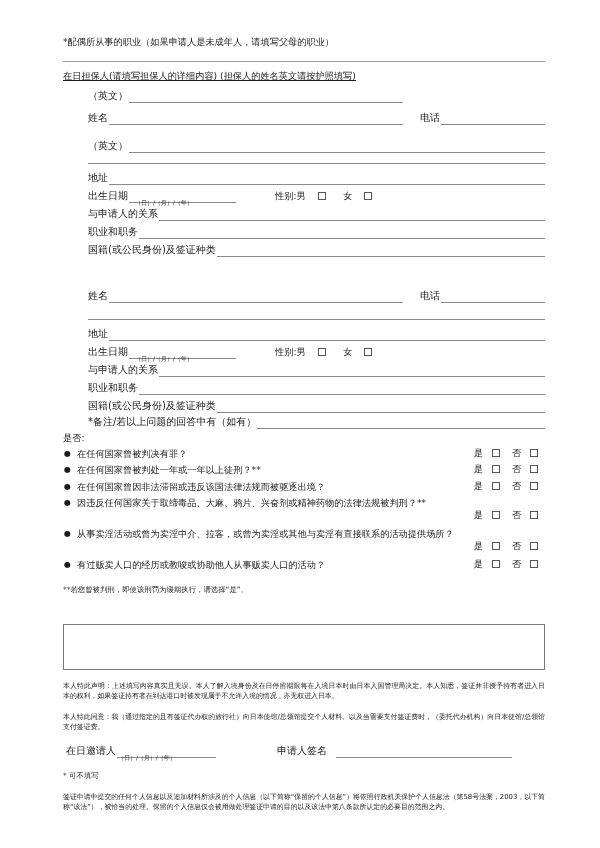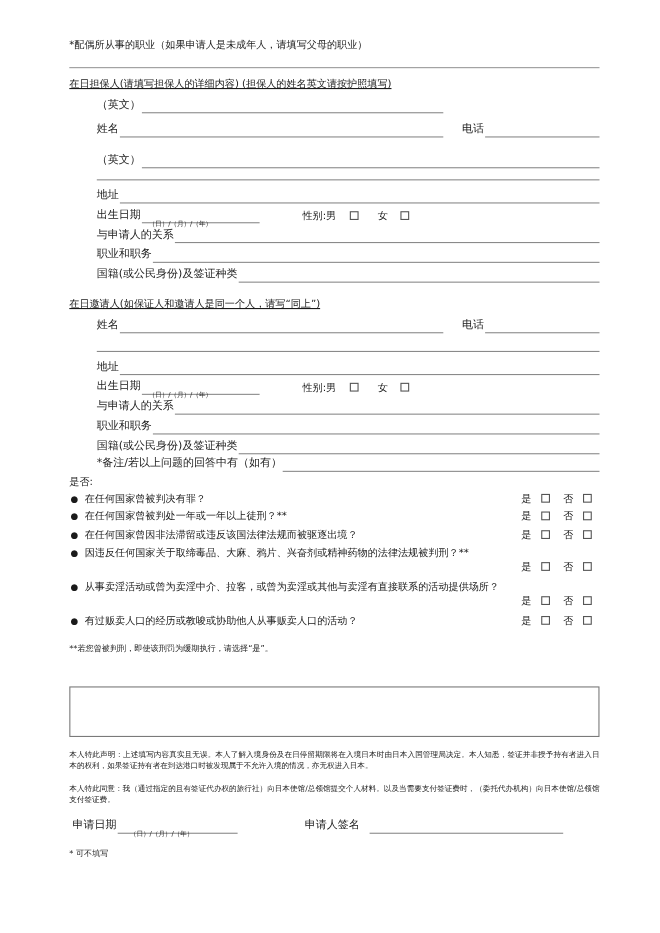--- a/index.html
+++ b/index.html
@@ -172,21 +172,20 @@
   <div class="row" style="position:absolute; left:88px; top:226px; width:457px;">
     <span class="lbl">职业和职务</span>
     <span class="line"></span>
   </div>
 
   <div class="row" style="position:absolute; left:88px; top:244px; width:457px;">
     <span class="lbl">国籍(或公民身份)及签证种类</span>
     <span class="line"></span>
   </div>
 
-  <div style="position:absolute; left:63px; top:270px; width:490px;" class="sec-title">在日邀请人(如保证人和邀请人是同一个人，请写“同上”)</div>
 
   <div class="row" style="position:absolute; left:88px; top:290px; width:315px;">
     <span class="lbl">姓名</span>
     <span class="line"></span>
   </div>
   <div class="row" style="position:absolute; left:420px; top:290px; width:125px;">
     <span class="lbl">电话</span>
     <span class="line"></span>
   </div>
 
@@ -271,27 +270,28 @@
   <div class="t-small" style="position:absolute; left:63px; top:585px; width:482px;">**若您曾被判刑，即使该刑罚为缓期执行，请选择“是”。</div>
 
 
   <div class="expbox" style="position:absolute; left:63px; top:624px; width:482px;"></div>
 
   <div class="t-fine" style="position:absolute; left:63px; top:681px; width:482px; text-align:justify;">本人特此声明：上述填写内容真实且无误。本人了解入境身份及在日停留期限将在入境日本时由日本入国管理局决定。本人知悉，签证并非授予持有者进入日本的权利，如果签证持有者在到达港口时被发现属于不允许入境的情况，亦无权进入日本。</div>
 
   <div class="t-fine" style="position:absolute; left:63px; top:712px; width:482px; text-align:justify;">本人特此同意：我（通过指定的且有签证代办权的旅行社）向日本使馆/总领馆提交个人材料。以及当需要支付签证费时，（委托代办机构）向日本使馆/总领馆支付签证费。</div>
 
   <div class="row" style="position:absolute; left:66px; top:745px; width:150px;">
-    <span class="lbl">申请日期</span>
+    <span class="lbl">在日邀请人</span>
     <span class="line"></span>
   </div>
   <div class="datecap" style="position:absolute; left:118px; top:754px;">（日）/（月）/（年）</div>
 
   <div class="row" style="position:absolute; left:277px; top:745px; width:235px;">
     <span class="lbl">申请人签名</span>
     <span style="display:inline-block;width:8px;flex:none;"></span>
     <span class="line"></span>
   </div>
 
   <div class="t-small" style="position:absolute; left:63px; top:771px;">* 可不填写</div>
 
+  <div class="t-fine" style="position:absolute; left:63px; top:792px; width:482px; text-align:justify;">签证申请中提交的任何个人信息以及追加材料所涉及的个人信息（以下简称“保留的个人信息”）将依照行政机关保护个人信息法（第58号法案，2003，以下简称“该法”），被恰当的处理。保留的个人信息仅会被用做处理签证申请的目的以及该法中第八条款所认定的必要目的范围之内。</div>
 
 </div>
 
 </body></html>

